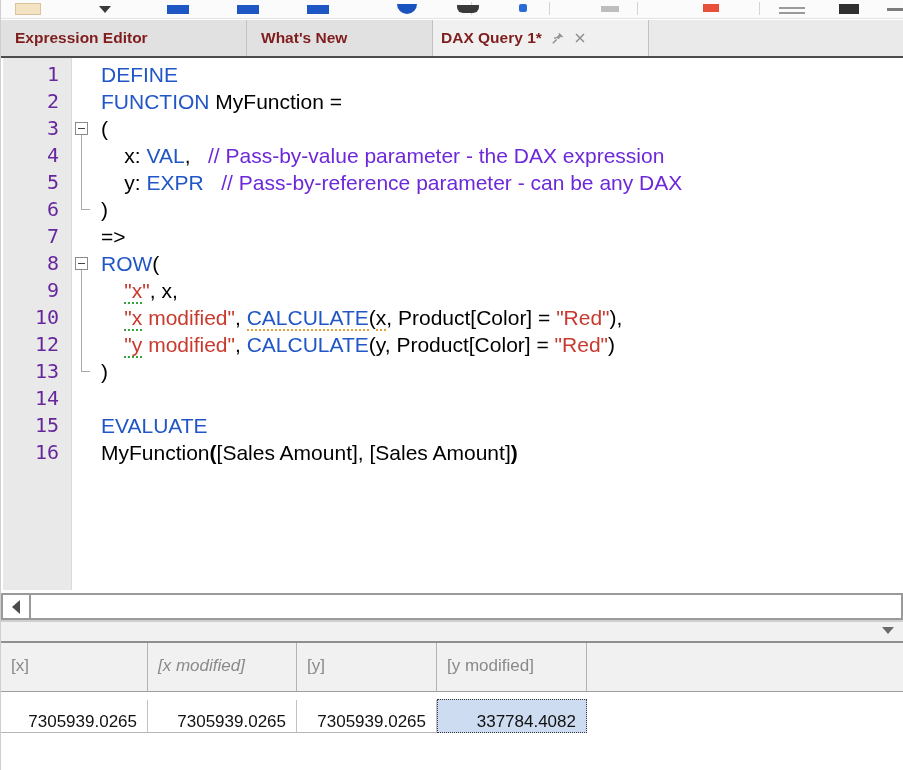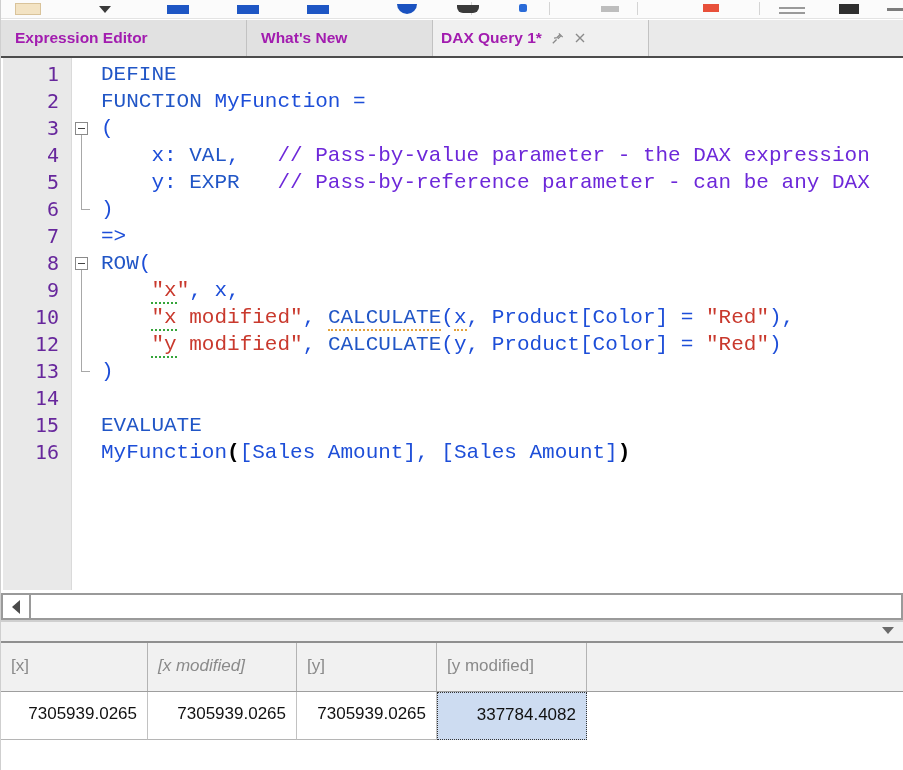--- a/index.html
+++ b/index.html
@@ -6,64 +6,64 @@
   body{width:903px;height:770px;overflow:hidden;background:#fff;
        font-family:"Liberation Sans",sans-serif;position:relative;border-left:1px solid #cfcfcf;box-sizing:border-box;}
 
   
   .toolbar{position:relative;height:18px;background:#fbfbfb;border-bottom:1px solid #e3e3e3;}
   .toolbar .shape{position:absolute;bottom:4px;}
 
   
   .tabbar{height:38px;background:#eaeaea;border-bottom:2px solid #4c4c4c;display:flex;margin-top:1px;box-sizing:border-box;}
   .tab{display:flex;align-items:center;gap:8px;padding:0 14px;font-weight:bold;font-size:15.5px;
-       color:#a21caf;background:#e1e1e1;border-right:1px solid #c2c2c2;box-sizing:border-box;cursor:default;}
+       color:#7f1d1d;background:#e1e1e1;border-right:1px solid #c2c2c2;box-sizing:border-box;cursor:default;}
   .tab.active{background:#f0f0f0;padding-left:8px;}
   .tab .ticon{display:flex;align-items:center;}
 
   
   .editor{position:relative;height:532px;background:#fff;overflow:hidden;}
   .gutter-strip{position:absolute;left:2px;top:0;bottom:0;width:68px;background:#e9e9e9;border-right:1px solid #dadada;}
   .code-wrap{position:relative;padding-top:3px;}
   .code-line{display:flex;height:27px;line-height:27px;position:relative;}
   .ln{width:70px;text-align:right;padding-right:12px;box-sizing:border-box;
       font-family:"DejaVu Sans Mono",monospace;font-size:20px;color:#67279C;}
   .fold{width:30px;position:relative;flex:none;}
   .fold .box{position:absolute;left:4px;top:7px;width:13px;height:13px;border:1px solid #8a8a8a;background:#fff;box-sizing:border-box;}
   .fold .box::after{content:"";position:absolute;left:2px;right:2px;top:5px;height:1px;background:#444;}
   .fold .vline{position:absolute;left:10px;top:0;bottom:0;width:1px;background:#a8a8a8;}
   .fold .vb{top:20px;}
   .fold .end-v{position:absolute;left:10px;top:0;height:14px;width:1px;background:#a8a8a8;}
   .fold .end-h{position:absolute;left:10px;top:13px;width:9px;height:1px;background:#a8a8a8;}
-  .code{font-family:Liberation Mono, monospace;font-size:21px;white-space:pre;color:#1c1c1c;}
+  .code{font-family:Liberation Sans, sans-serif;font-size:21px;white-space:pre;color:#1c1c1c;}
   .tk-kw{color:#2156C6;}
   .tk-cm{color:#6d28d9;}
   .tk-st{color:#C9392D;}
-  .tk-pl{color:#1d4ed8;}
+  .tk-pl{color:#000000;}
   .tk-plb{color:#000;font-weight:bold;}
   .u-green{border-bottom:2px dotted #35A53A;}
   .u-orange{border-bottom:2px dotted #E3A23C;}
 
   
   .hscroll{height:27px;box-sizing:border-box;border:2px solid #9a9a9a;background:#fff;display:flex;margin-top:3px;}
   .hs-btn{width:26px;flex:none;border-right:2px solid #9a9a9a;display:flex;align-items:center;justify-content:center;background:#fff;}
   .hs-arrow{width:0;height:0;border-top:7px solid transparent;border-bottom:7px solid transparent;border-right:8px solid #4a4a4a;}
   .hs-thumb{flex:1;background:#fff;}
 
   
   .splitter{height:23px;background:#f1f1f1;border-top:2px solid #cfcfcf;border-bottom:2px solid #8f8f8f;position:relative;box-sizing:border-box;}
   .splitter .tri{position:absolute;right:9px;top:5px;width:0;height:0;
                  border-left:6px solid transparent;border-right:6px solid transparent;border-top:7px solid #6a6a6a;}
 
   
   .grid{background:#fff;}
   .ghead{display:flex;height:49px;background:#f1f1f1;border-bottom:1px solid #9e9e9e;box-sizing:border-box;}
   .gh{box-sizing:border-box;border-right:1px solid #b3b3b3;padding:13px 0 0 10px;color:#8a8a8a;font-size:17px;flex:none;}
   .gh.filler{flex:1;border-right:none;}
-  .grow{display:flex;height:48px;}
+  .grow{display:flex;height:48px;align-items:center;}
   .gc{box-sizing:border-box;border-right:1px solid #c2c2c2;border-bottom:1px solid #b5b5b5;
       text-align:right;padding:12px 10px 0 0;font-size:17px;color:#111;flex:none;}
   .gc.sel{background:#cddcf1;border:1px dotted #333;}
 </style>
 </head>
 <body>
 
 <div class="toolbar">
   <div class="shape" style="left:14px;width:24px;height:10px;background:#f3e3c3;border:1px solid #d9c39a;bottom:3px;"></div>
   <div class="shape" style="left:98px;width:0;height:0;border-left:6px solid transparent;border-right:6px solid transparent;border-top:7px solid #3a3a3a;bottom:5px;"></div>

